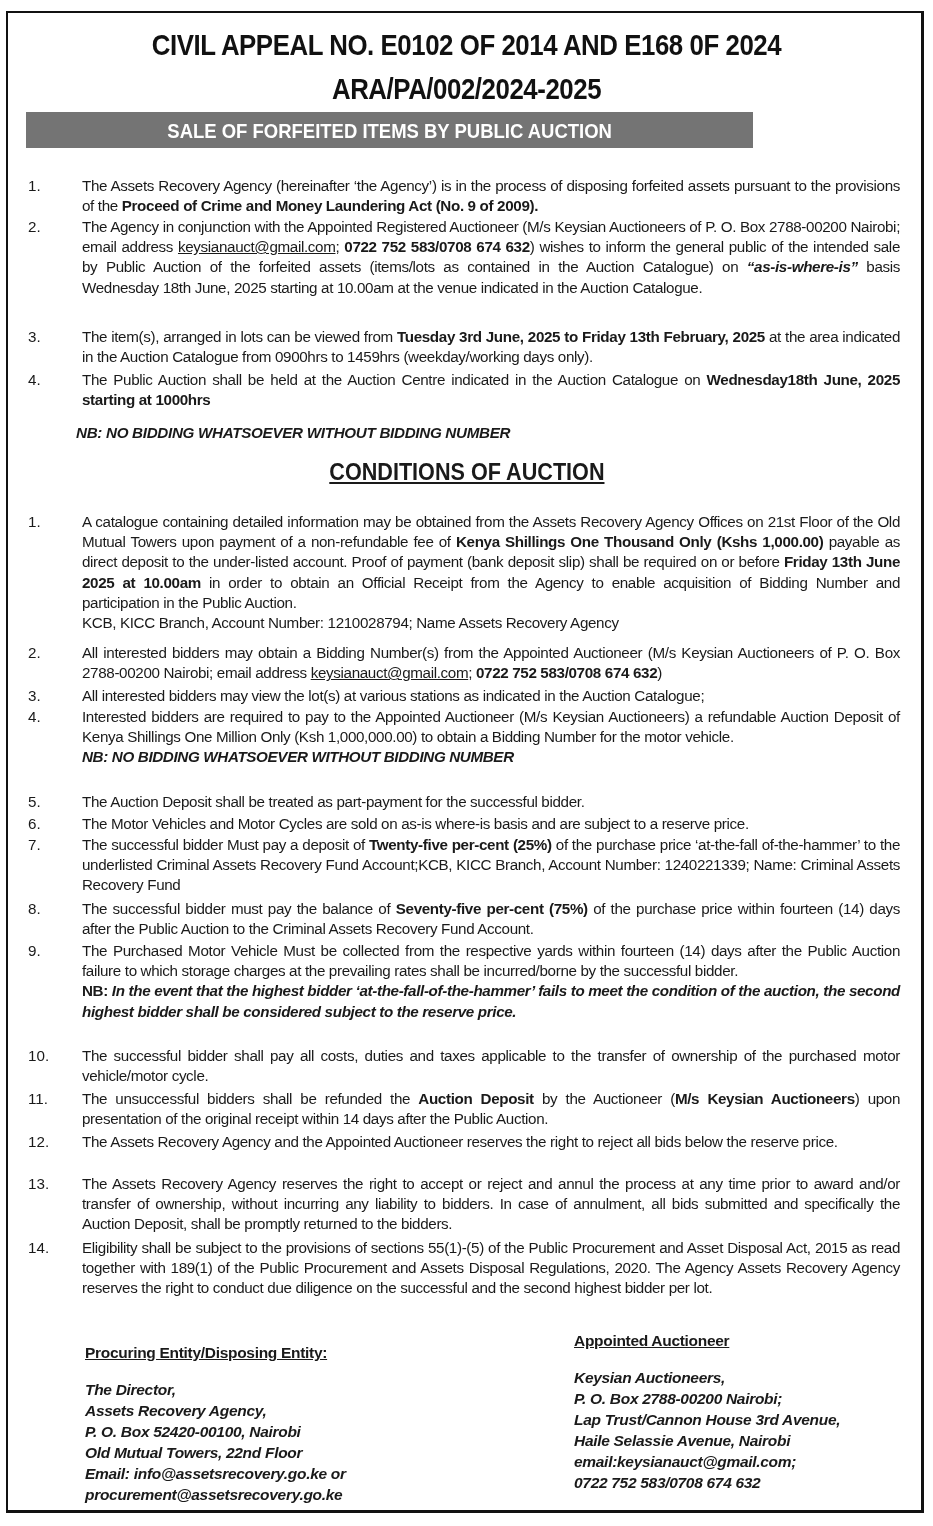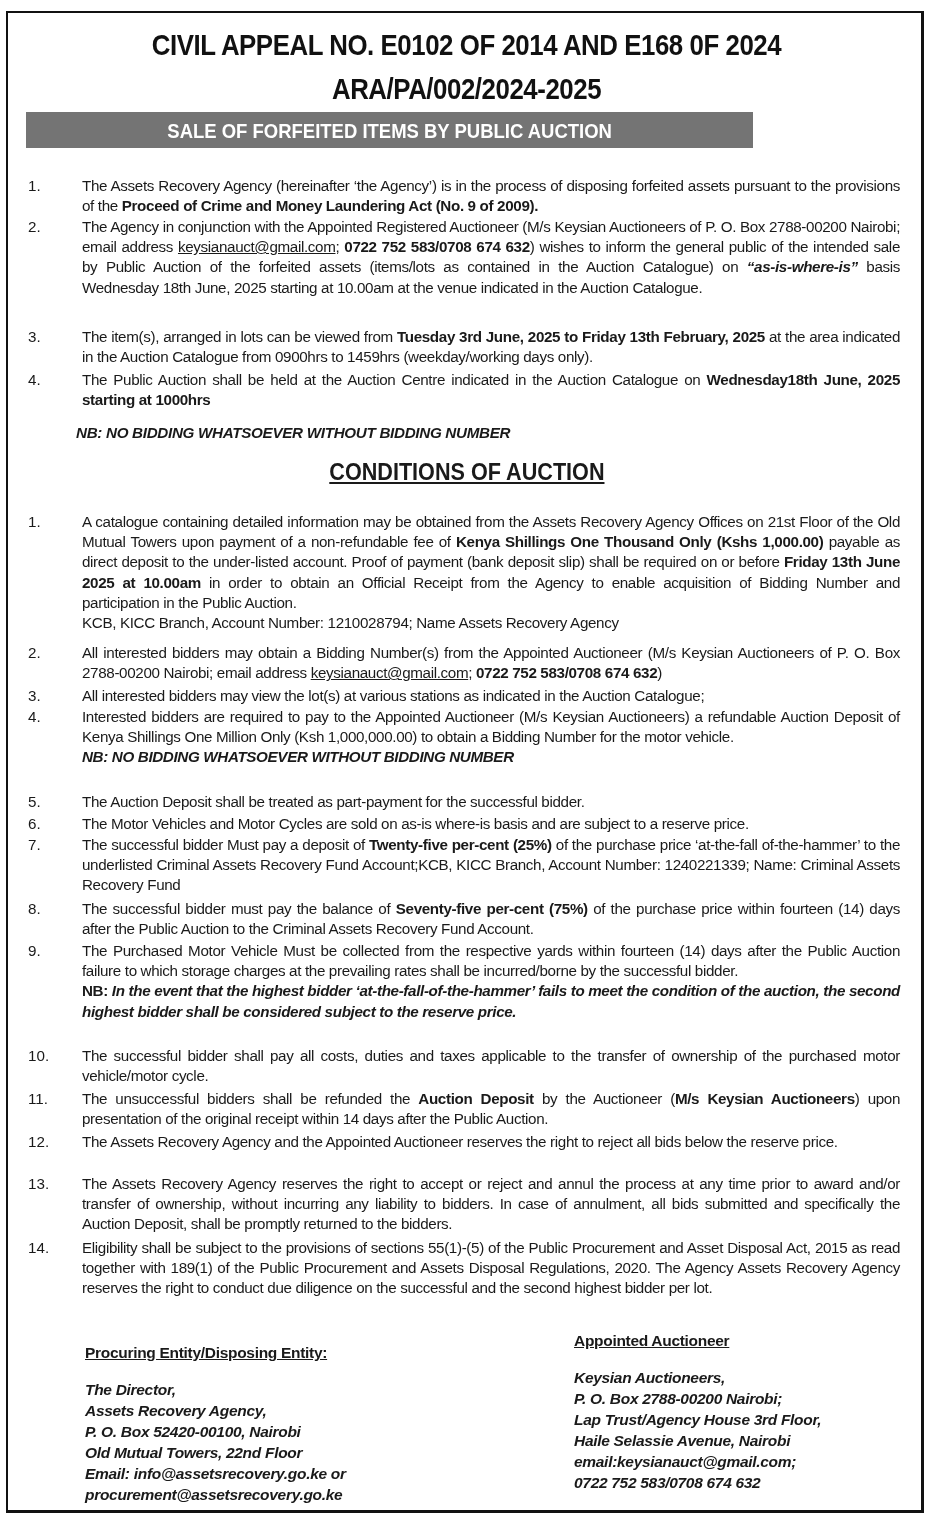--- a/index.html
+++ b/index.html
@@ -122,17 +122,17 @@
   <span class="ln">Assets Recovery Agency,</span>
   <span class="ln">P. O. Box 52420-00100, Nairobi</span>
   <span class="ln">Old Mutual Towers, 22nd Floor</span>
   <span class="ln">Email: info@assetsrecovery.go.ke or</span>
   <span class="ln">procurement@assetsrecovery.go.ke</span>
 </div>
 <div class="contact" style="left:574px; top:1330px;">
   <span class="hd">Appointed Auctioneer</span>
   <span class="ln">Keysian Auctioneers,</span>
   <span class="ln">P. O. Box 2788-00200 Nairobi;</span>
-  <span class="ln">Lap Trust/Agency House 3rd Floor,</span>
+  <span class="ln">Lap Trust/Cannon House 3rd Avenue,</span>
   <span class="ln">Haile Selassie Avenue, Nairobi</span>
   <span class="ln">email:keysianauct@gmail.com;</span>
   <span class="ln">0722 752 583/0708 674 632</span>
 </div>
 
 </body></html>

